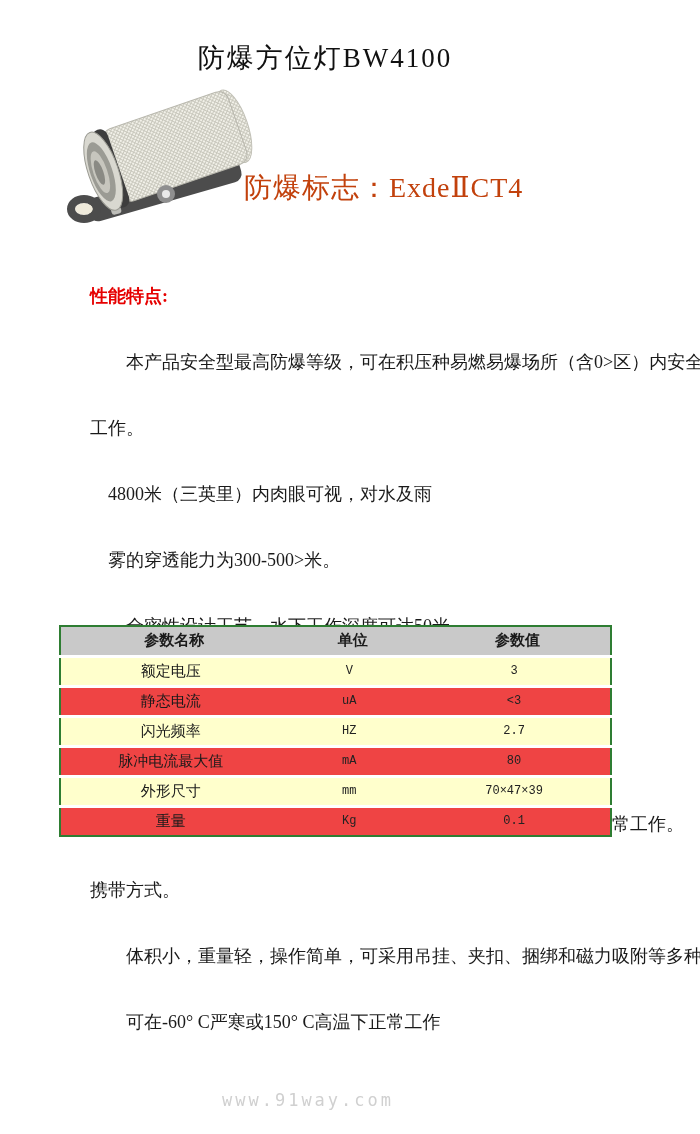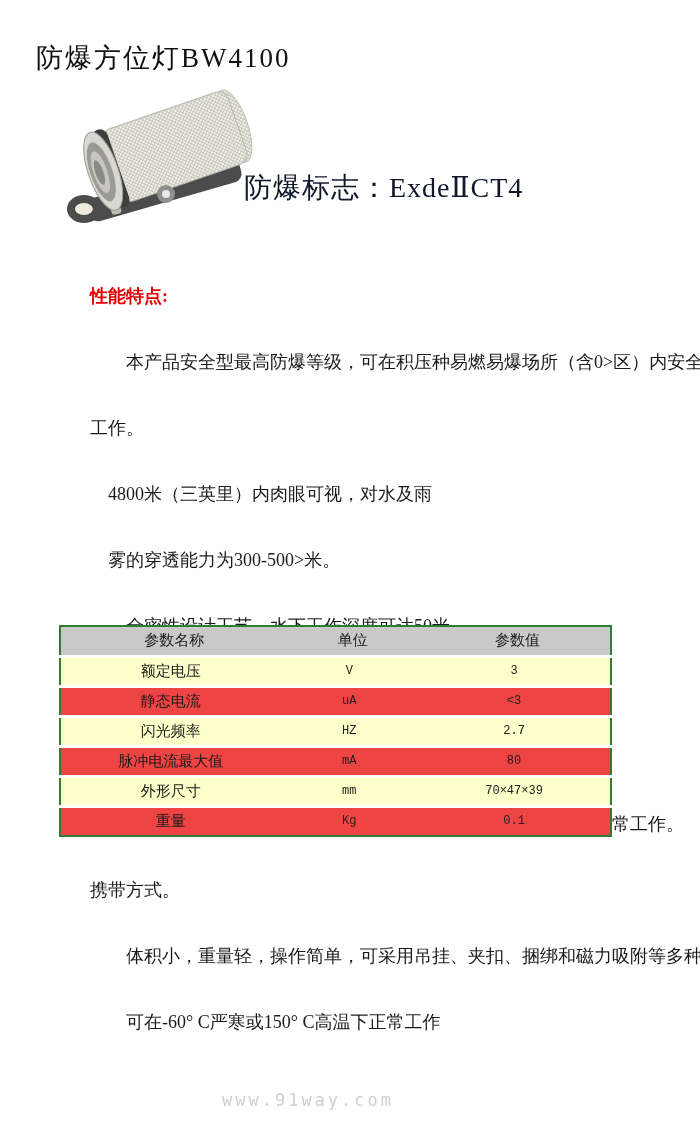--- a/index.html
+++ b/index.html
@@ -6,38 +6,38 @@
   html, body { width: 700px; height: 1134px; background: #ffffff; }
   body {
     position: relative;
     font-family: "Liberation Serif", "DejaVu Serif", serif;
     color: #1a1a1a;
     overflow: hidden;
   }
   .page-title {
     position: absolute;
     top: 40px; left: 0; width: 614px;
-    text-align: left;
+    text-align: center;
     font-size: 27px;
     font-weight: 400;
     letter-spacing: 2px;
     color: #111;
     white-space: pre;
     padding-left: 36px;
   }
   .product-photo {
     position: absolute;
     left: 48px; top: 88px;
     width: 222px; height: 142px;
   }
   .ex-mark {
     position: absolute;
     left: 244px; top: 169px;
     font-size: 28px;
-    color: #0f172a;
+    color: #c2410c;
     letter-spacing: 1px;
     white-space: pre;
   }
   .content {
     position: absolute;
     left: 53px; top: 241px;
     width: 630px;
     font-size: 18px;
     line-height: 22px;
     white-space: pre;
@@ -60,21 +60,21 @@
   .params-table col.c1 { width: 40%; }
   .params-table col.c2 { width: 25%; }
   .params-table col.c3 { width: 35%; }
   .params-table th, .params-table td {
     height: 30px;
     text-align: center;
     vertical-align: middle;
   }
   .params-table th {
     background: #c9c9c9;
-    font-weight: normal;
+    font-weight: bold;
     font-size: 15px;
     padding-left: 7px;
   }
   .params-table tbody tr { border-top: 3px solid #ffffff; }
   .params-table tr.row-yellow td { background: #ffffcc; margin-top: 35px; }
   .params-table tr.row-gray td { background: #ef4444; }
   .cell-cjk { font-size: 15px; }
   .cell-lat {
     font-family: "Liberation Mono", "DejaVu Sans Mono", monospace;
     font-size: 12px;

